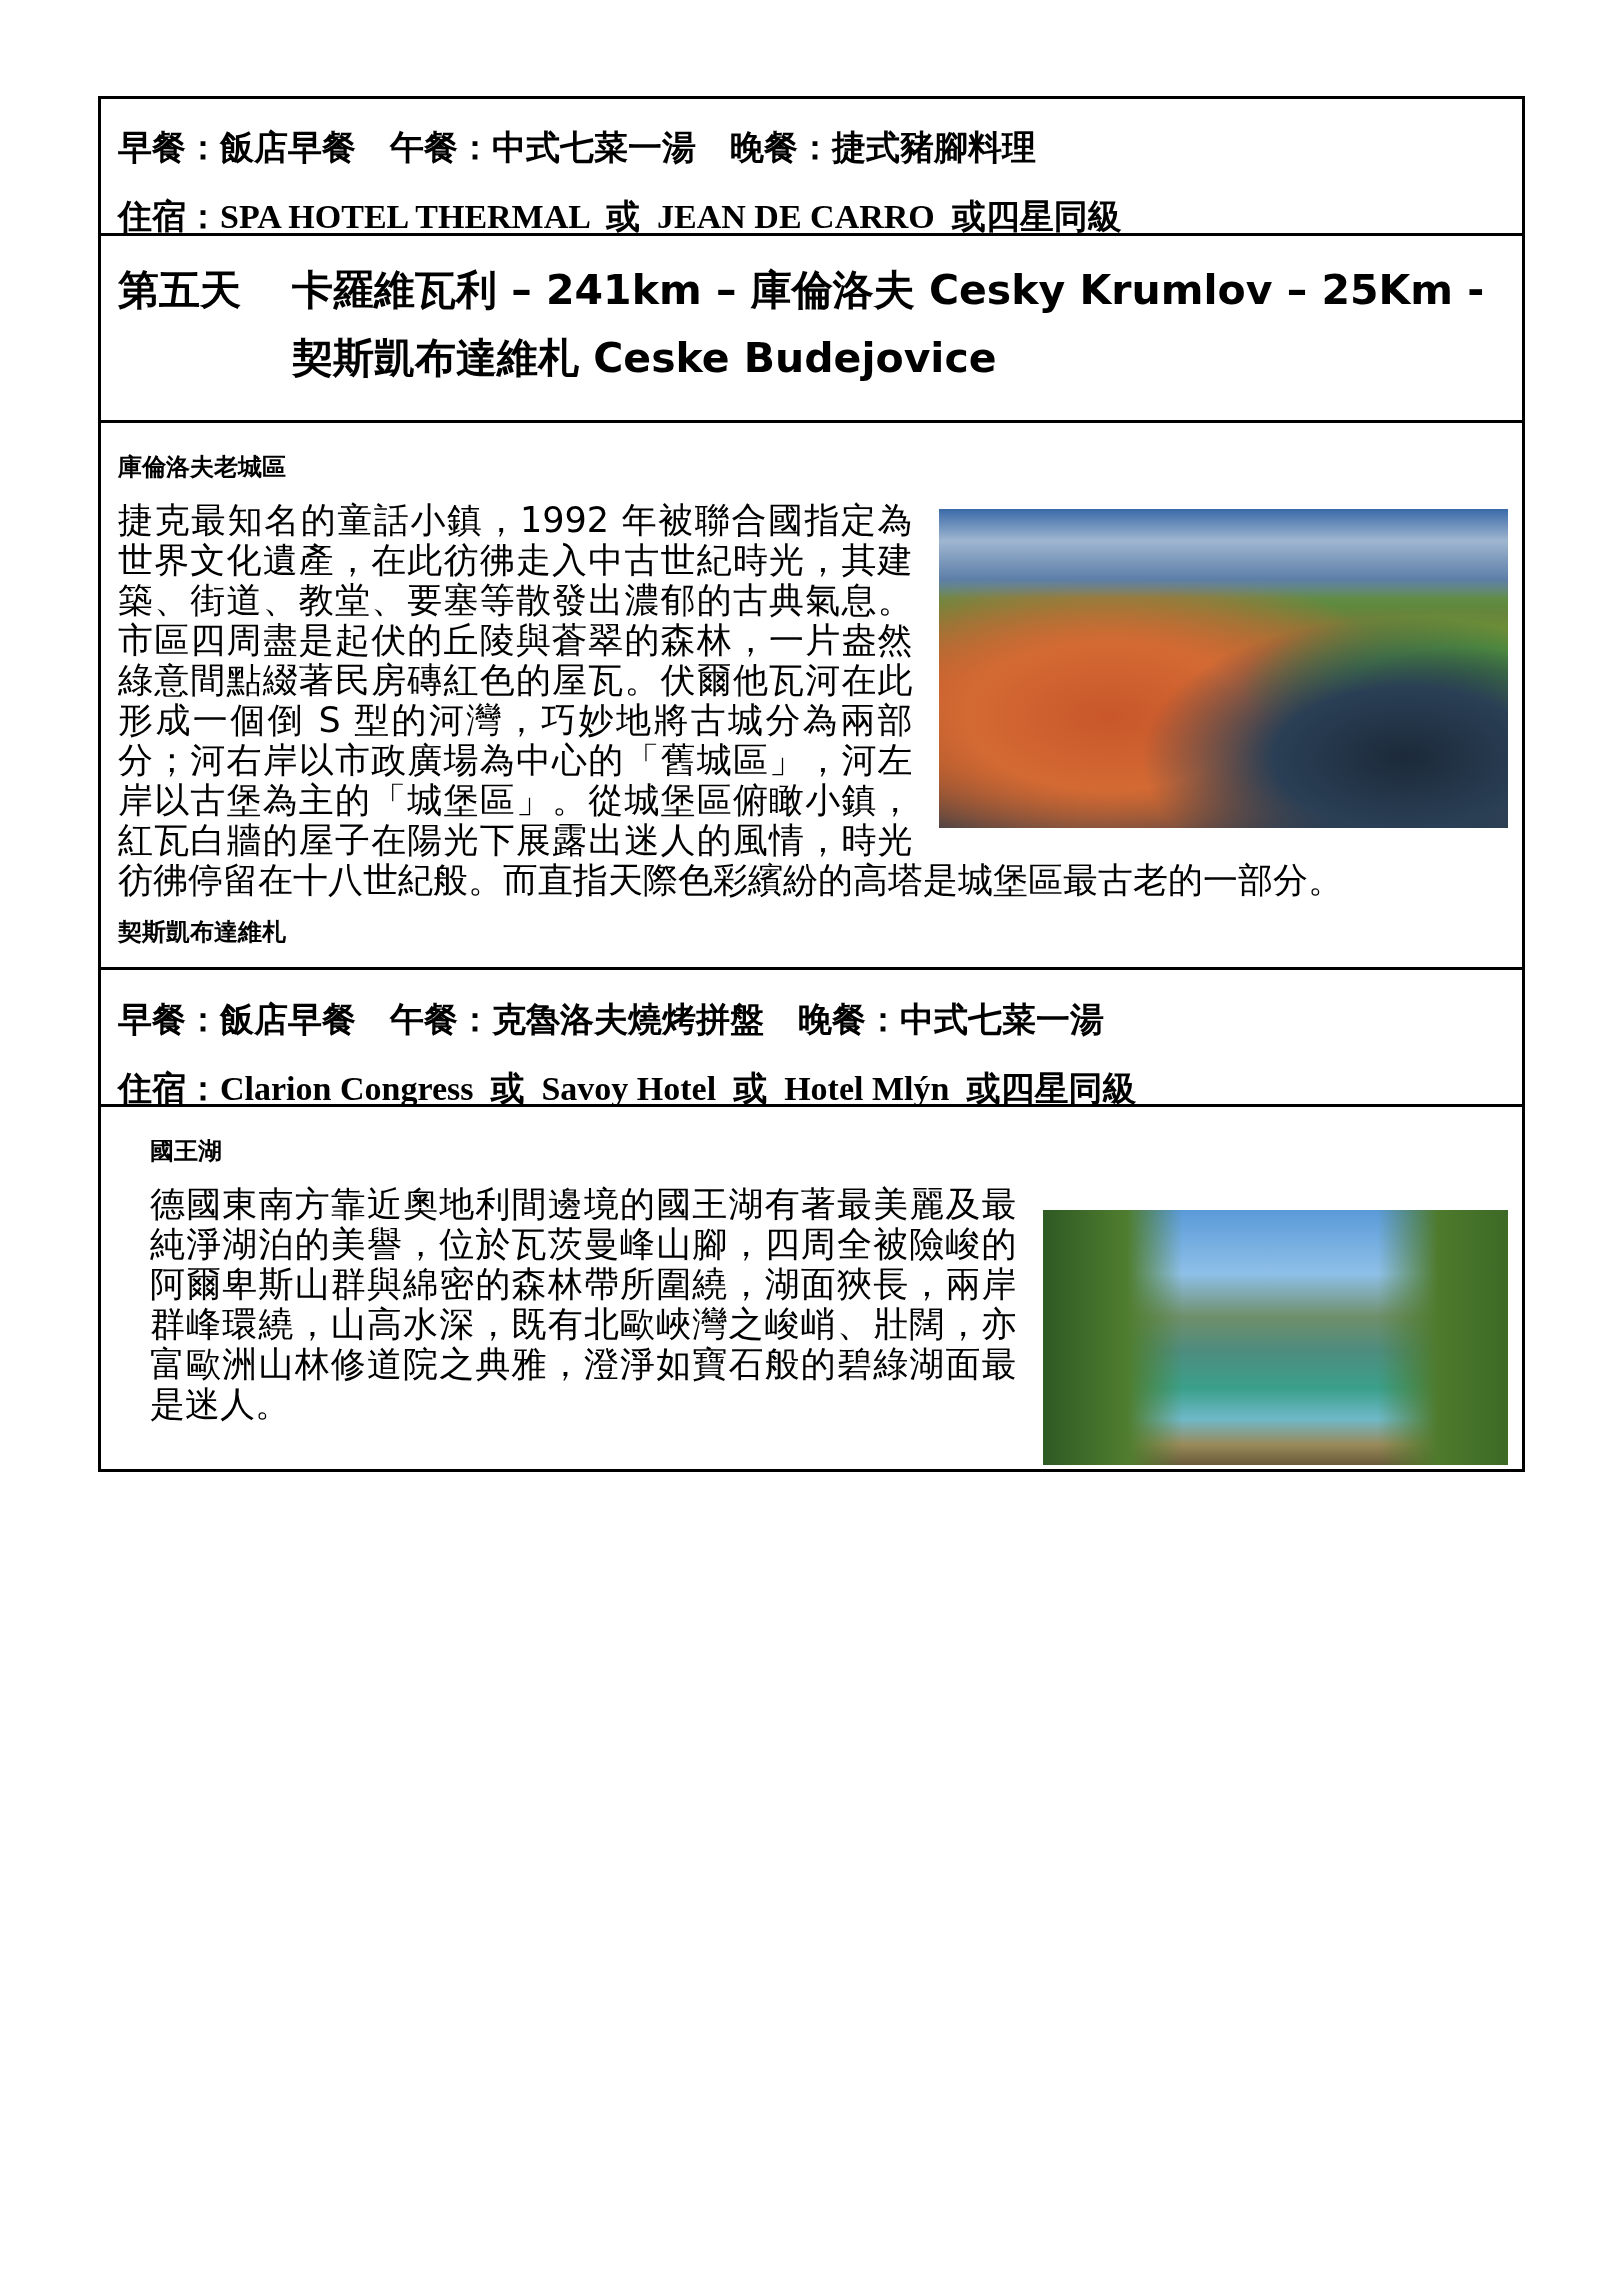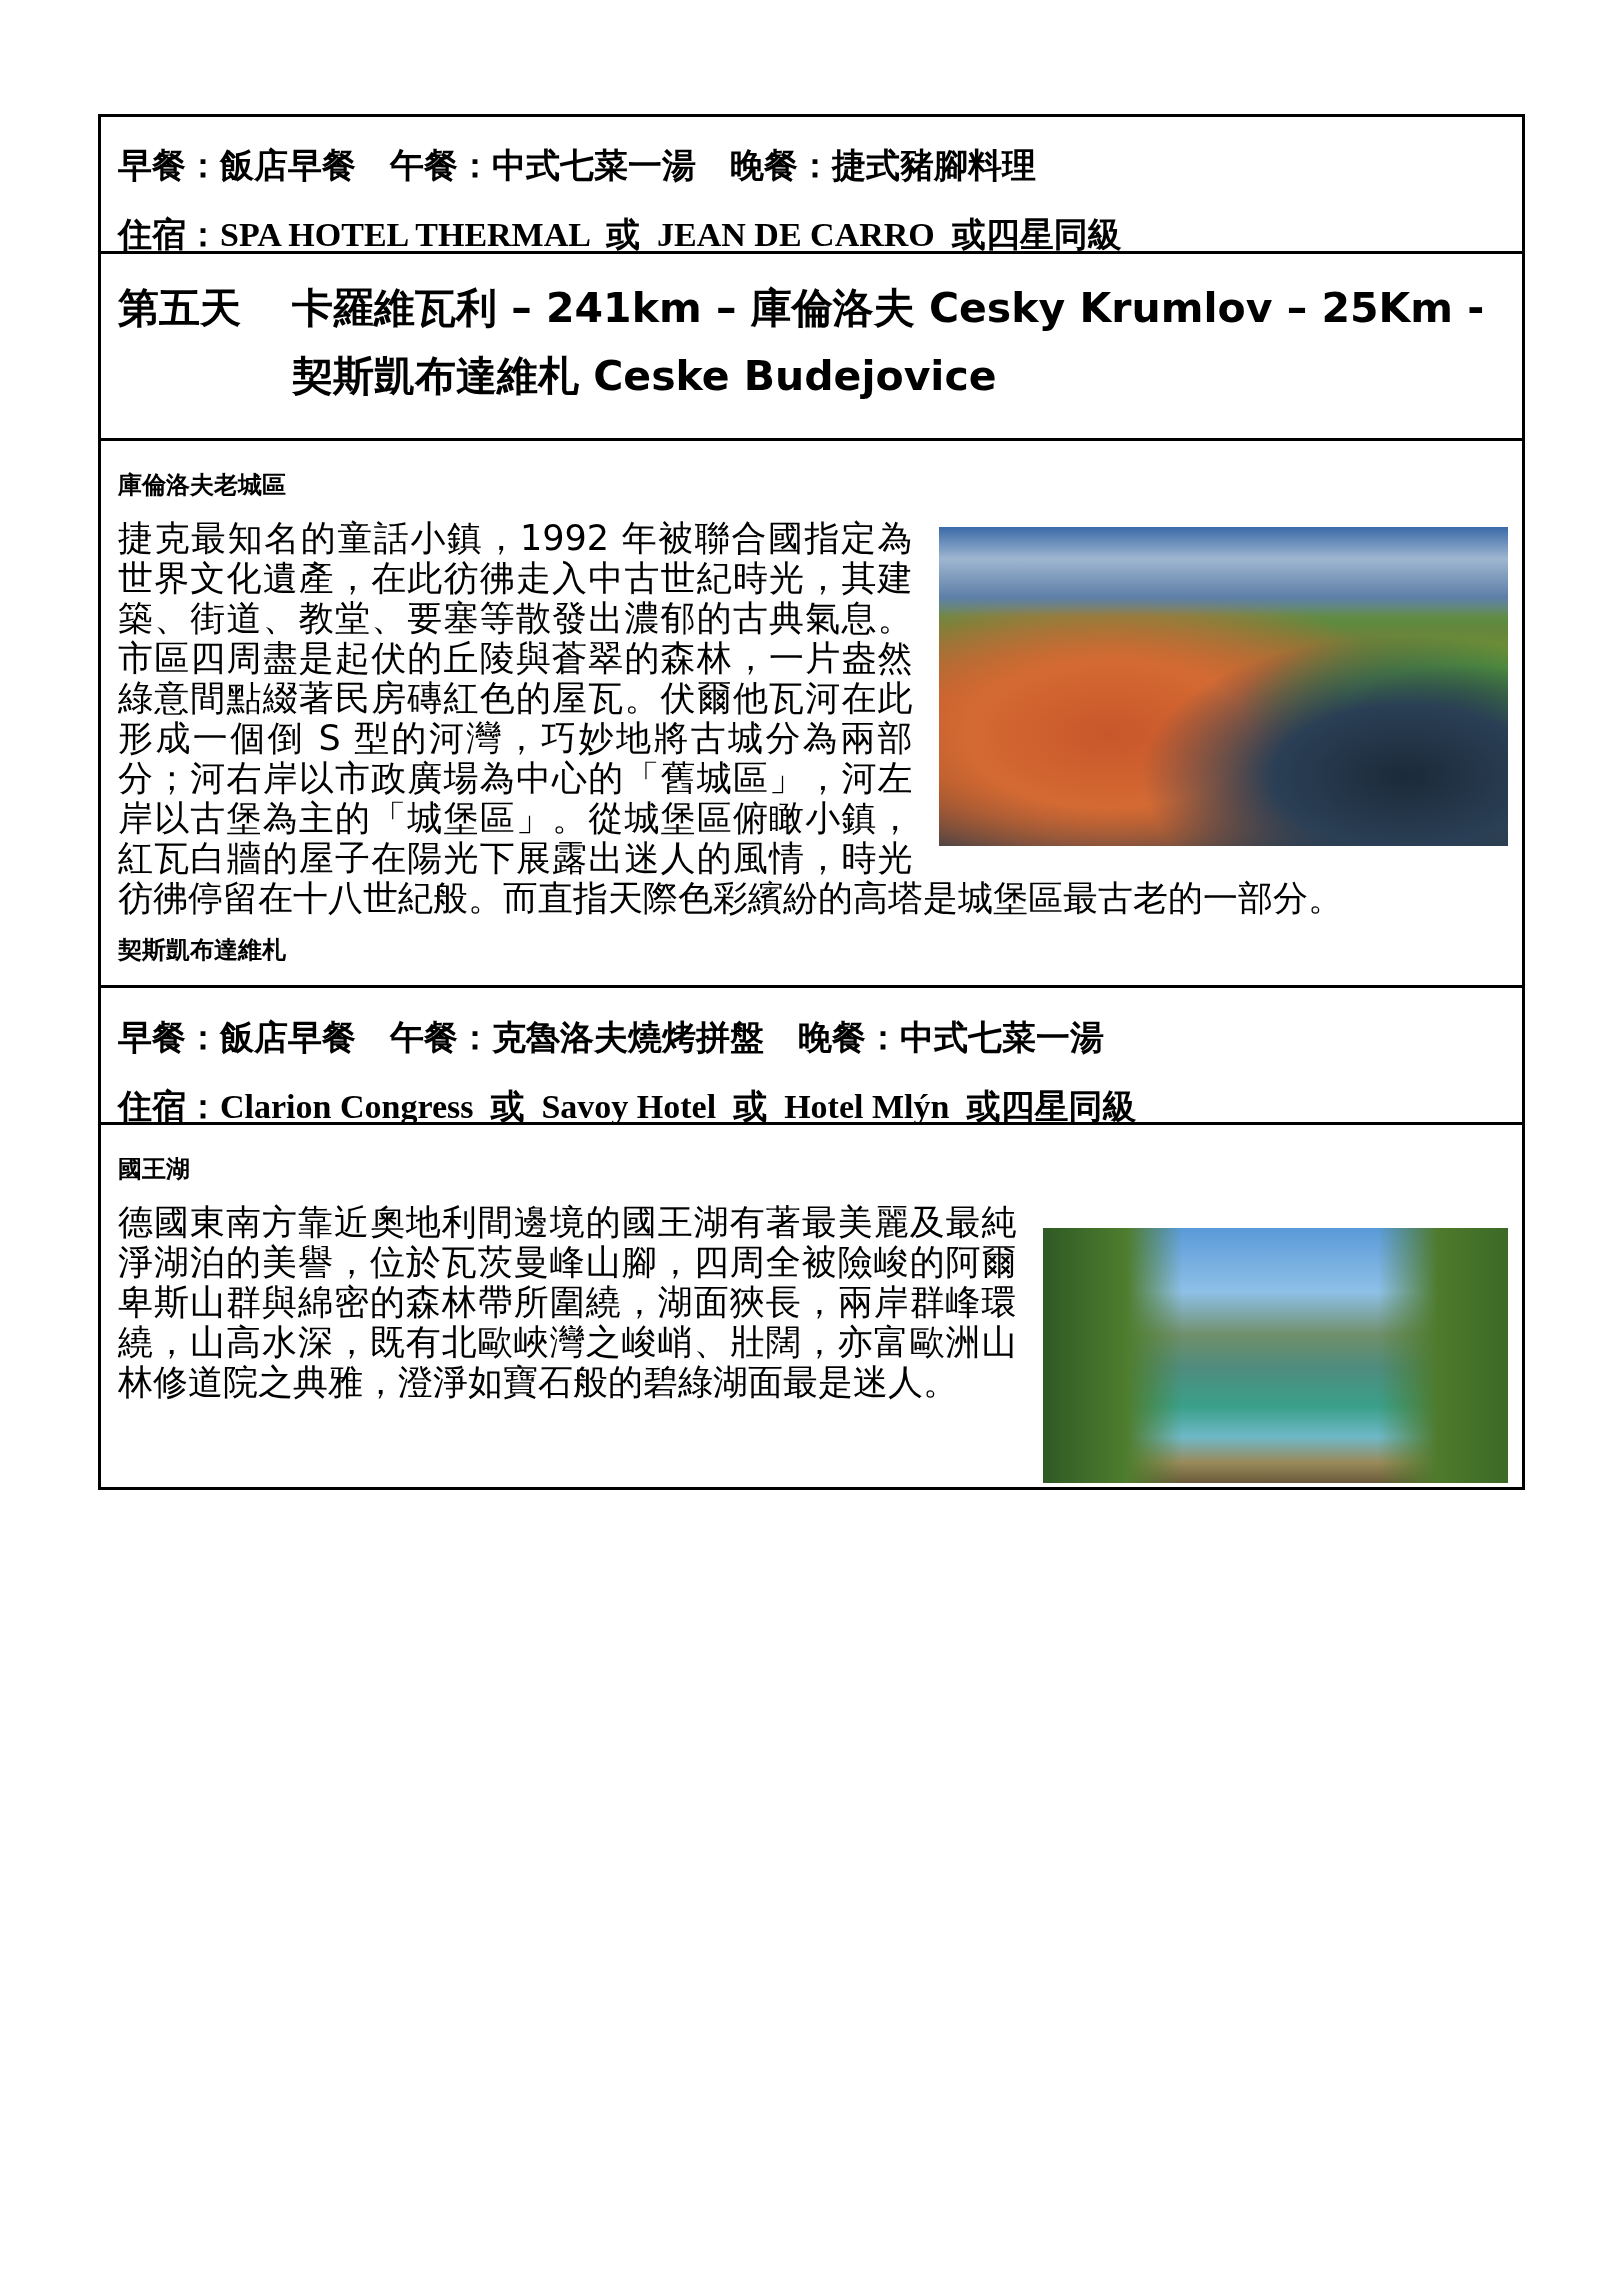--- a/index.html
+++ b/index.html
@@ -1,19 +1,19 @@
 <!DOCTYPE html>
 <html style="font-size:10.5px"><head>
 <meta charset="utf-8">
 <style>
   html, body { margin:0; padding:0; background:#ffffff; }
   body { width:1622px; height:2295px; position:relative; font-family:"DejaVu Sans","Liberation Sans",sans-serif; color:#000; }
-  .table { position:absolute; left:98px; top:114px; width:1427px; border:3.3px solid #000; box-sizing:border-box; }
+  .table { position:absolute; left:98px; top:96px; width:1427px; border:3.3px solid #000; box-sizing:border-box; }
   .row { border-bottom:3.9px solid #000; box-sizing:border-box; position:relative; }
-  .row:last-child { border-bottom:none; }
+  .row:last-child { border-bottom:none;margin-left:32px; }
   .meal-row { padding:14.4px 17px 6.5px 17px; height:137px; }
   .meal-line { font-size:34px; font-weight:bold; line-height:69px; white-space:pre; font-family:"Liberation Serif","DejaVu Serif",serif; }
   .meal-line .cjk { font-family:"DejaVu Sans",sans-serif; font-weight:bold; }
   .day-row { padding:19.6px 17px 13px 17px; height:187px; }
   .day-title { font-size:41px; font-weight:bold; line-height:68px; display:flex; }
   .day-label { width:174px; flex-shrink:0; }
   .day-route { flex:1; text-align:justify; }
   .content-row { padding:11.8px 17px 0 17px; }
   .section-heading { font-size:24px; font-weight:bold; line-height:65px; }
   .para { font-size:35px; line-height:40px; text-align:justify; margin:0; }

